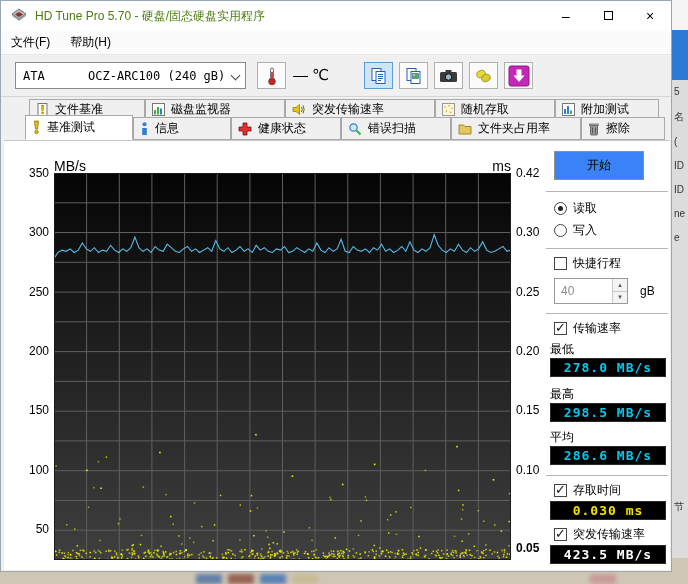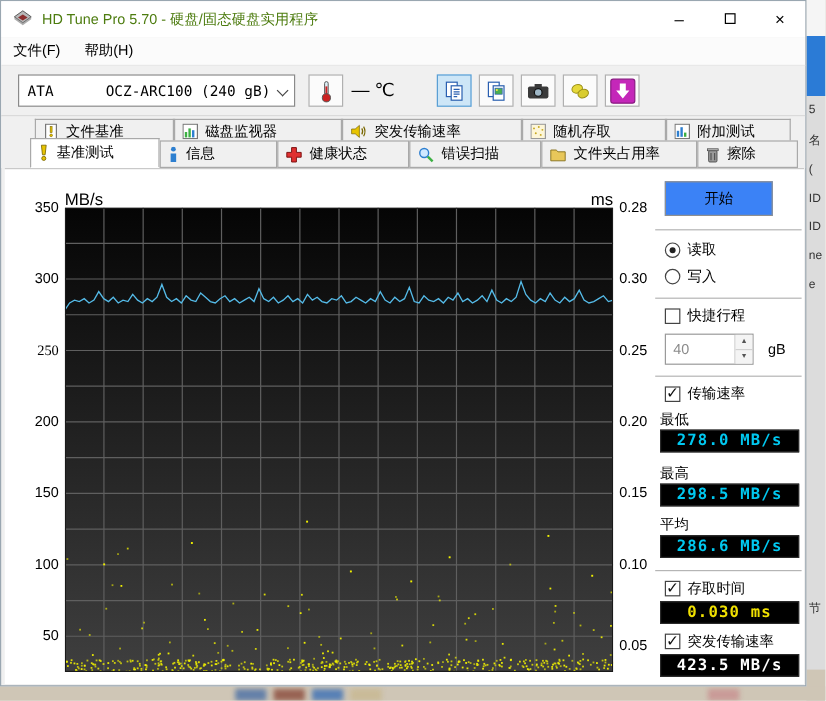--- a/index.html
+++ b/index.html
@@ -275,34 +275,34 @@
       </div>
     </div>
 
     <div class="content"></div>
 
     <span class="axis-unit" id="unit-left">MB/s</span>
     <span class="axis-unit" id="unit-right">ms</span>
     <div id="left-ticks">
         <div class="tick" style="top: -7px;">350</div>
         <div class="tick" style="top: 52.3px;">300</div>
-        <div class="tick" style="top: 111.6px; font-family: Liberation Serif, serif;">250</div>
+        <div class="tick" style="top: 111.6px;">250</div>
         <div class="tick" style="top: 170.9px;">200</div>
         <div class="tick" style="top: 230.2px;">150</div>
         <div class="tick" style="top: 289.5px;">100</div>
         <div class="tick" style="top: 348.8px;">50</div>
       </div>
     <div id="right-ticks">
-        <div class="tick" style="top: -7px;">0.28</div>
+        <div class="tick" style="top: -7px;">0.42</div>
         <div class="tick" style="top: 52.3px;">0.30</div>
         <div class="tick" style="top: 111.6px;">0.25</div>
         <div class="tick" style="top: 170.9px;">0.20</div>
         <div class="tick" style="top: 230.2px;">0.15</div>
         <div class="tick" style="top: 289.5px;">0.10</div>
-        <div class="tick" style="top: 358px;">0.05</div>
+        <div class="tick" style="top: 368px; font-weight: bold;">0.05</div>
       </div>
     <div id="plot-wrap">
       <svg id="plot-svg" width="457" height="387">
           <defs>
             <linearGradient id="plotbg" x1="0" y1="0" x2="0" y2="1">
               <stop offset="0" stop-color="#050505"></stop>
               <stop offset="1" stop-color="#3f3f3f"></stop>
             </linearGradient>
           </defs>
           <rect x="0" y="0" width="457" height="387" fill="url(#plotbg)"></rect>

